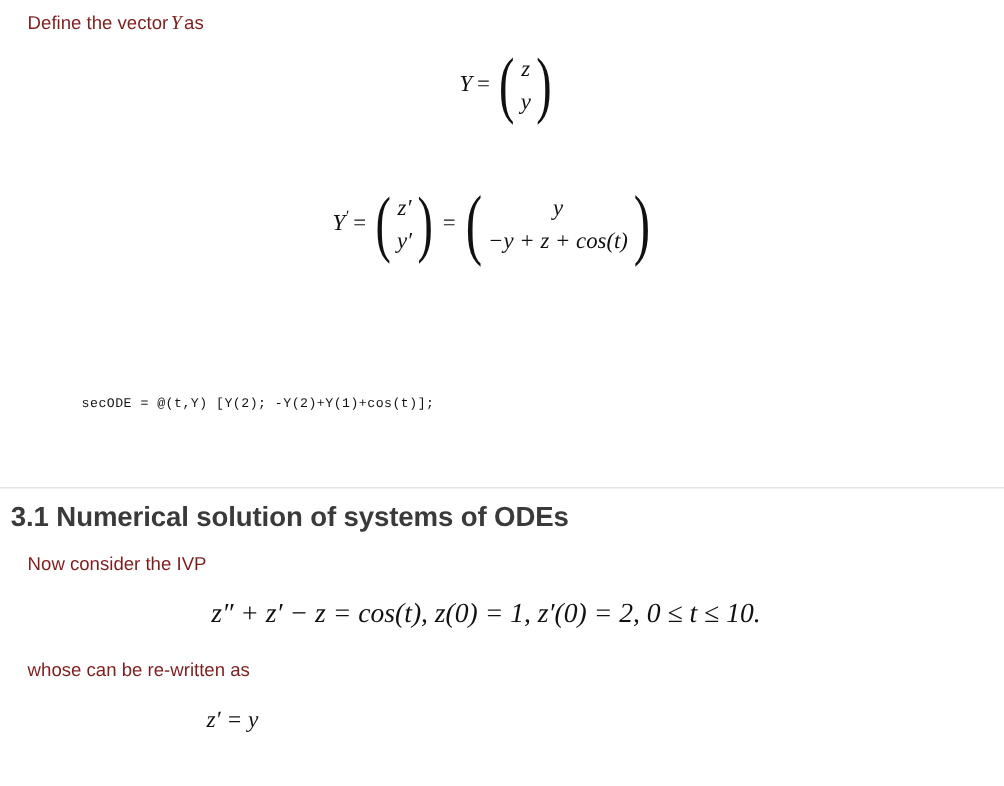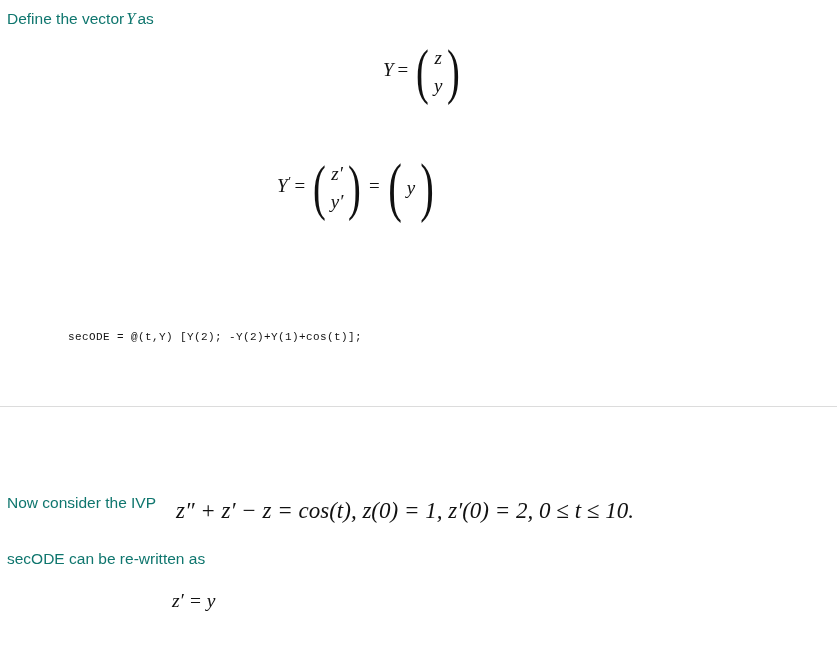--- a/index.html
+++ b/index.html
@@ -19,24 +19,24 @@
   .page {
     position: relative;
     width: 837px;
     height: 655px;
     padding: 0;
   }
 
   
   .para {
     position: absolute;
-    left: 7px;
+    left: 23px;
     font-size: 15.5px;
     line-height: 30px;
-    color: #0f766e;
+    color: #7f1d1d;
     font-family: "Liberation Sans", sans-serif;
     white-space: nowrap;
   }
   .para.wrap {
     white-space: normal;
     width: 800px;
   }
   .mi {
     font-family: "Liberation Serif", serif;
     font-style: italic;
@@ -158,38 +158,40 @@
         <span class="paren p1">(</span>
         <span class="colvec">
           <span class="row it">z′</span>
           <span class="row it">y′</span>
         </span>
         <span class="paren p1">)</span>
       </span><span class="op">=</span><span class="vec">
         <span class="paren p2">(</span>
         <span class="colvec">
           <span class="row it">y</span>
+          <span class="row it">−y + z + cos(t)</span>
         </span>
         <span class="paren p2">)</span>
       </span>
   </div>
 
 
   <div class="code" style="top: 331px;">secODE = @(t,Y) [Y(2); -Y(2)+Y(1)+cos(t)];</div>
 
   <hr class="divider" style="top: 398px;">
 
+  <div class="h2" style="top: 417px;">3.1 Numerical solution of systems of ODEs</div>
 
-  <div class="para" style="top: 456px; margin-top: 32px;">Now consider the IVP</div>
+  <div class="para" style="top: 456px;">Now consider the IVP</div>
 
   <div class="math" style="top: 498px; left: 176px; font-size: 23px;">
     <span class="it">z″ + z′ − z = cos(t), z(0) = 1, z′(0) = 2, 0 ≤ t ≤ 10.</span>
   </div>
 
-  <div class="para" style="top: 544px;">secODE can be re-written as</div>
+  <div class="para" style="top: 544px;">whose can be re-written as</div>
 
   <div class="math" style="top: 586px; left: 172px; font-size: 19.5px;">
     <span class="sysrow">
       <span class="sysstack">
         <span class="it">z′ = y</span>
       </span>
     </span>
   </div>
 
 </div>

